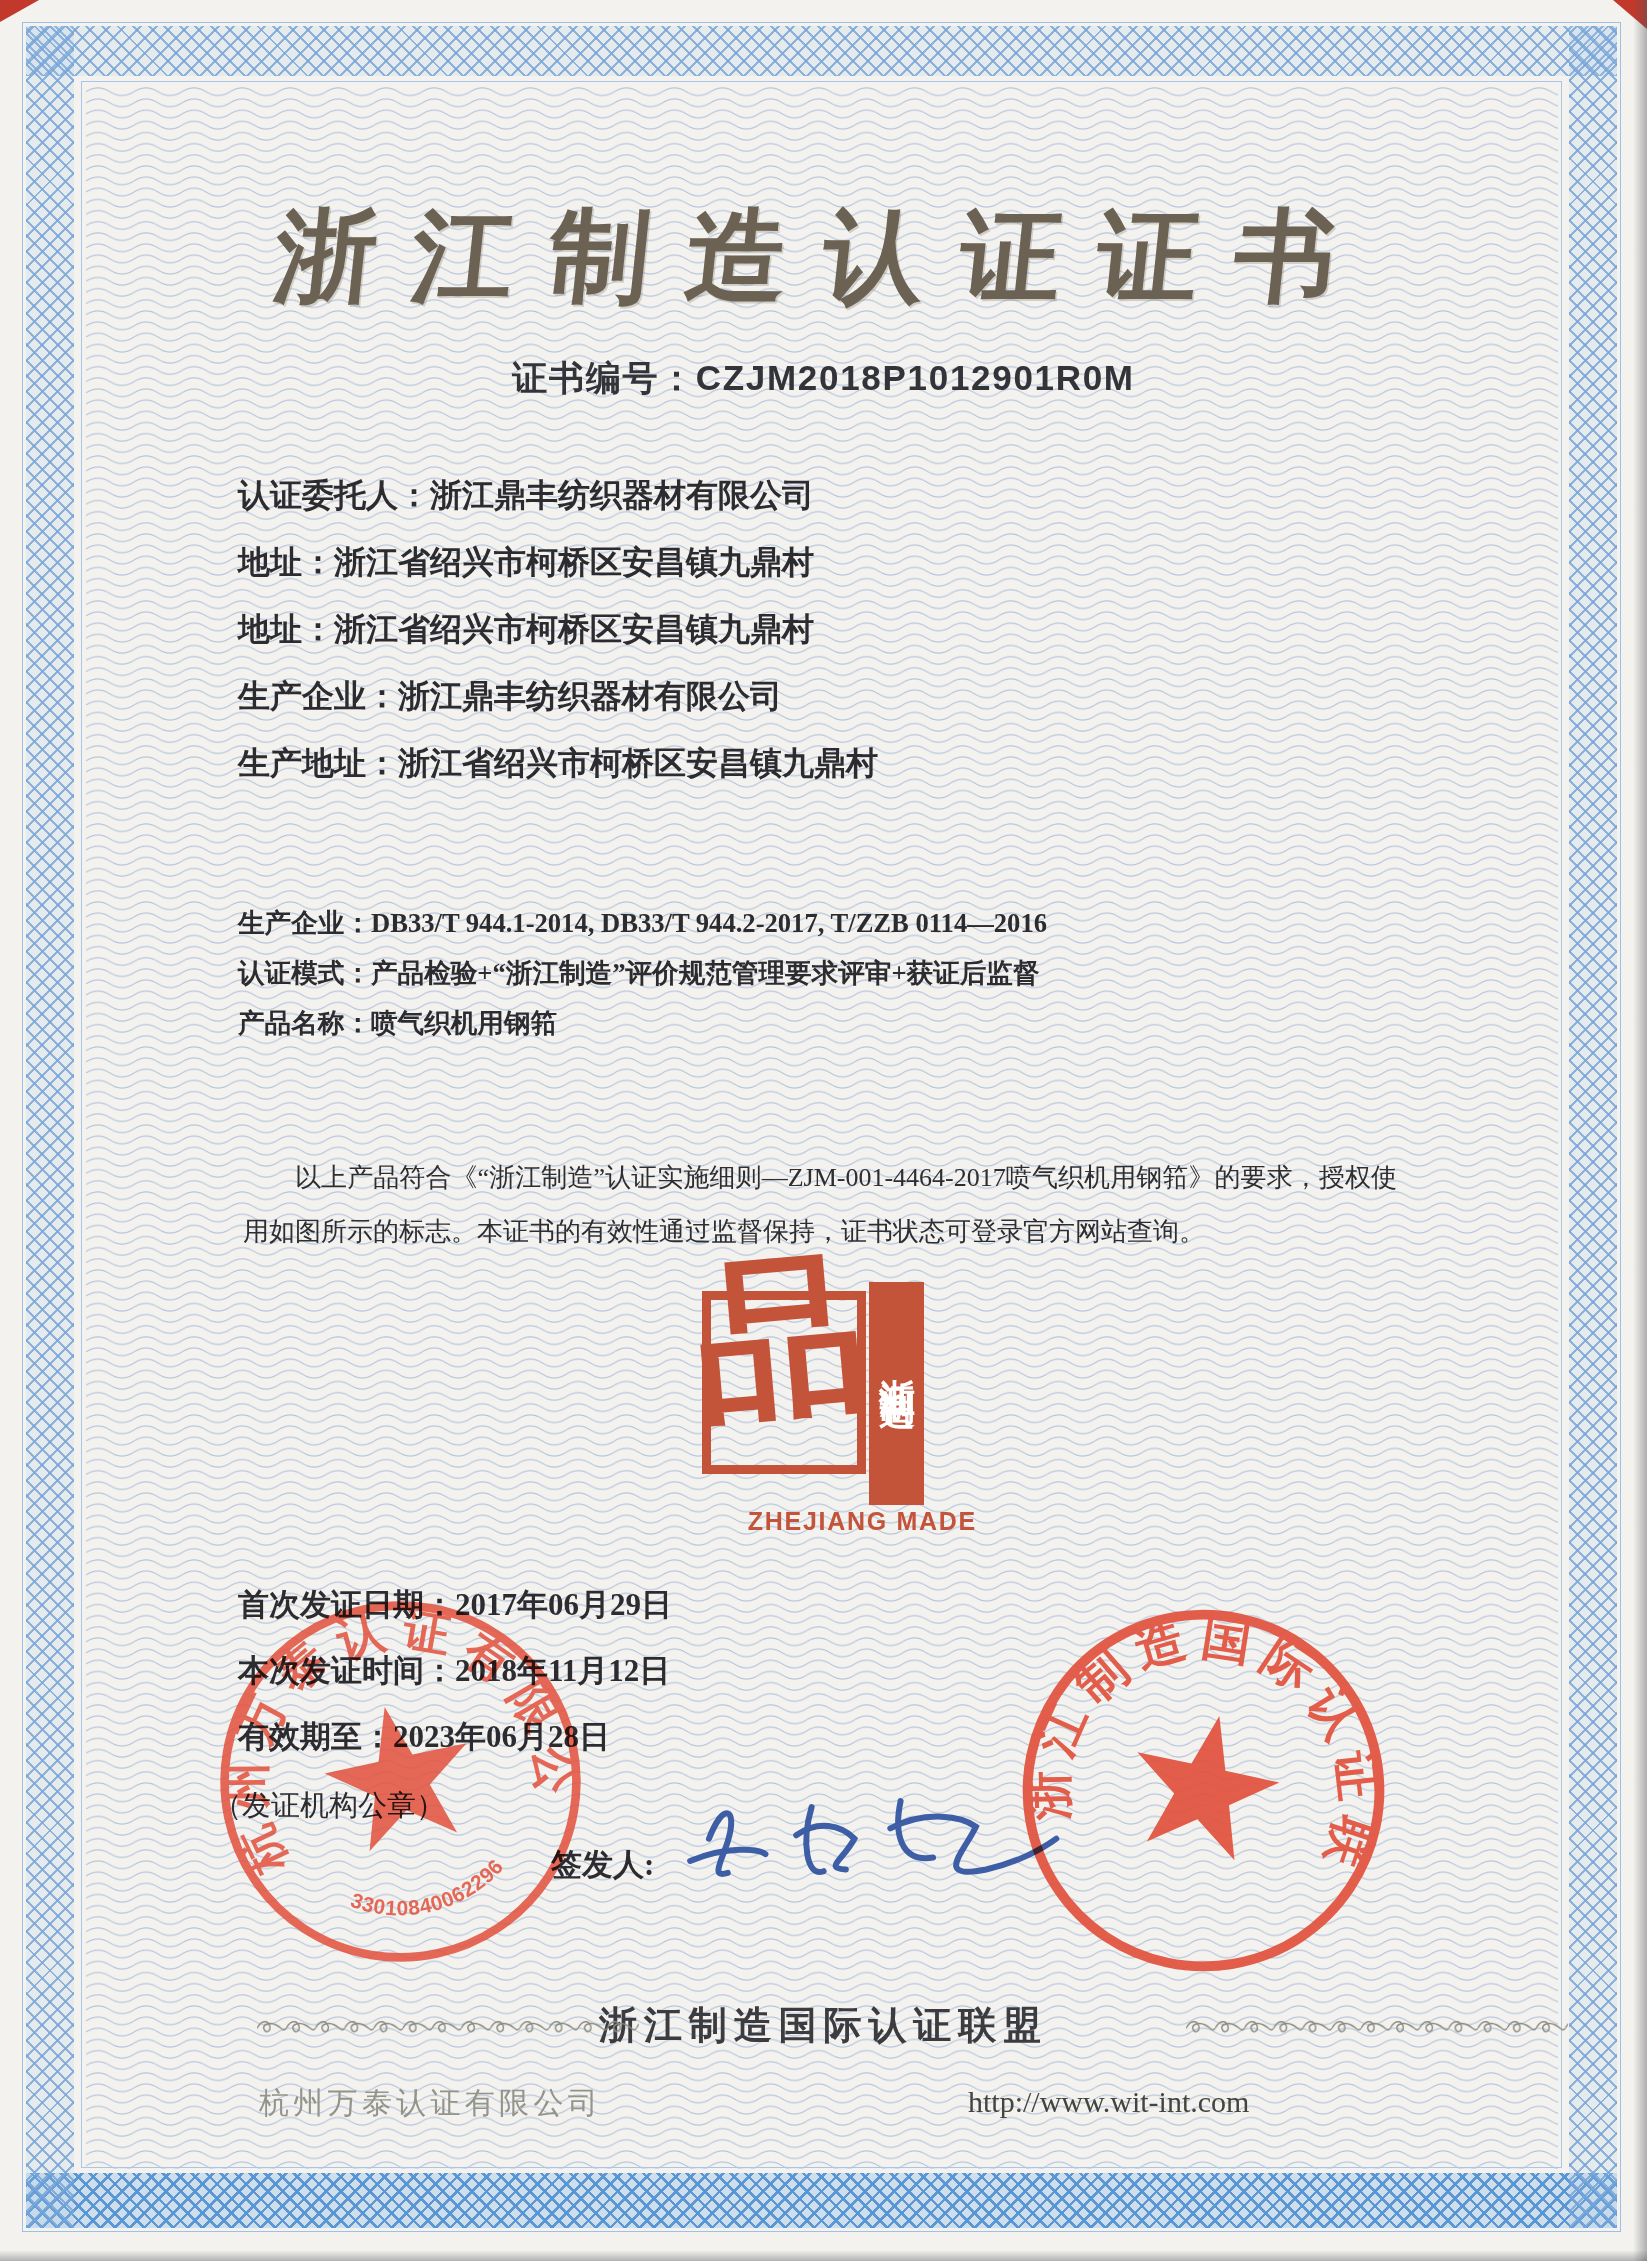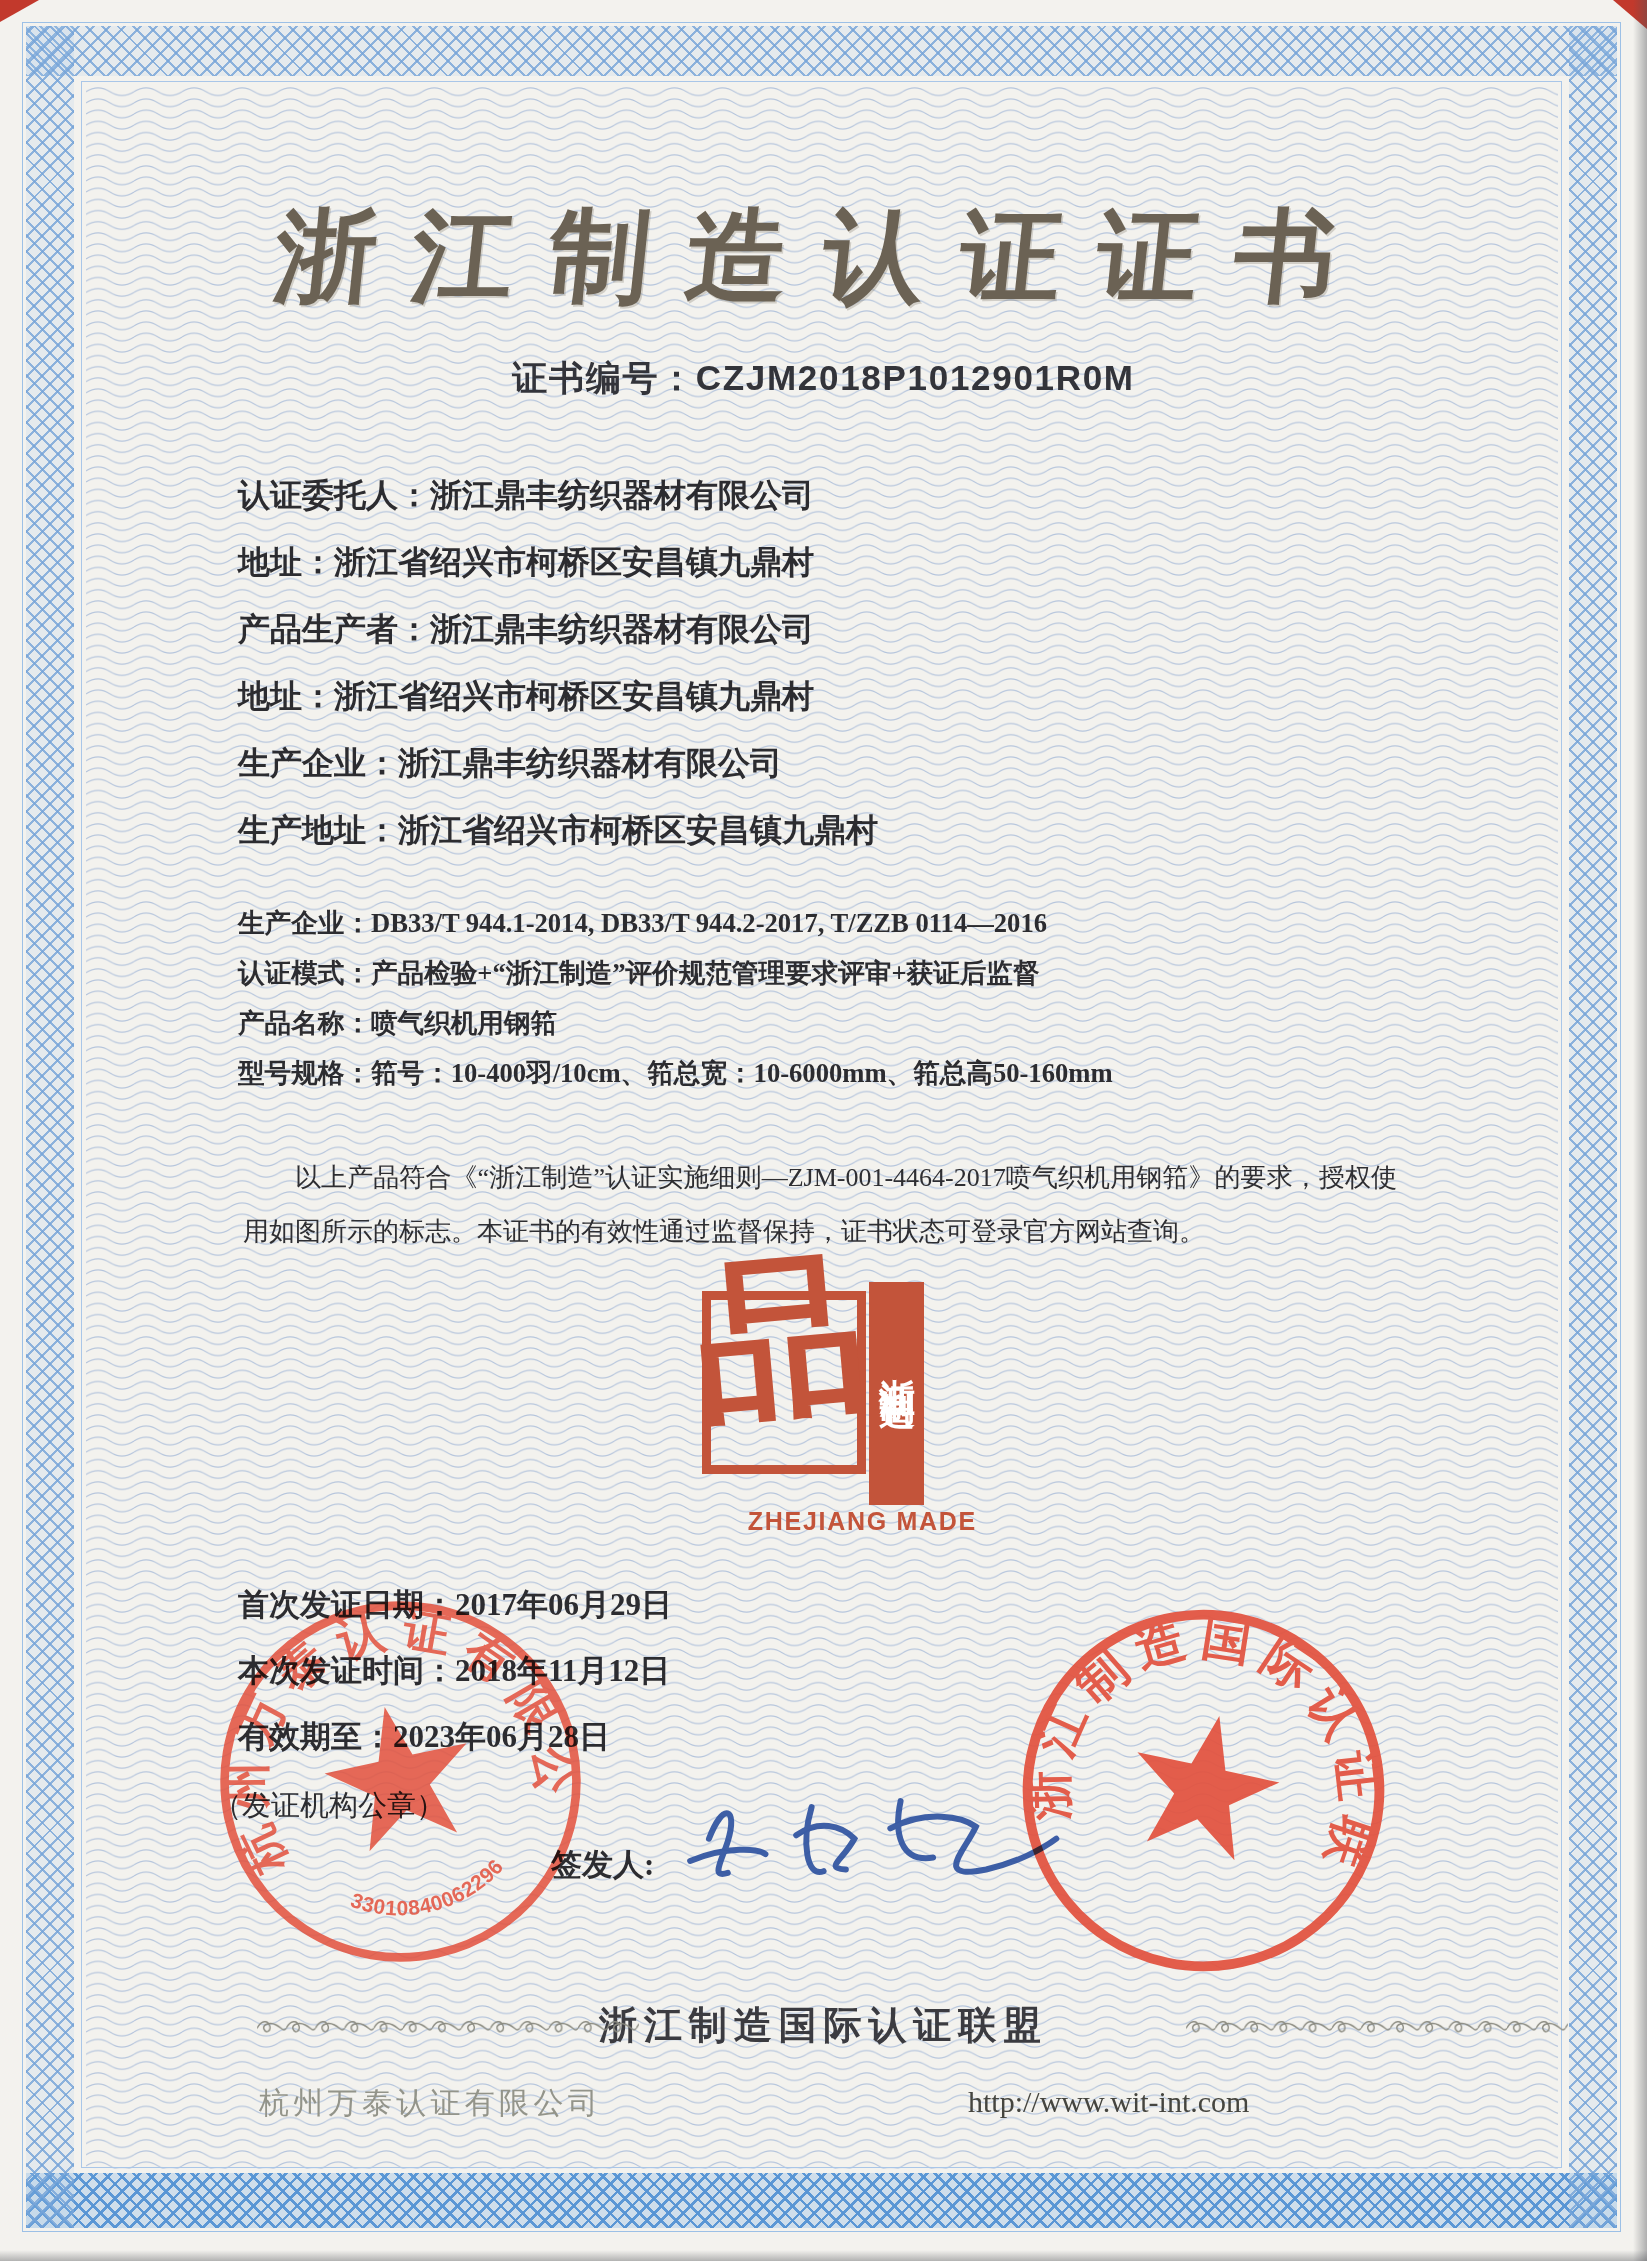--- a/index.html
+++ b/index.html
@@ -112,31 +112,29 @@
 
   <div class="content-layer">
 
     <div class="title">浙江制造认证证书</div>
 
     <div class="cert-no"><span>证书编号：</span><span>CZJM2018P1012901R0M</span></div>
 
     <div class="fields">
       <div class="frow"><span>认证委托人：</span><span>浙江鼎丰纺织器材有限公司</span></div>
       <div class="frow"><span>地址：</span><span>浙江省绍兴市柯桥区安昌镇九鼎村</span></div>
-      <div class="frow"><span>产品生产者：</span><span>浙江鼎丰纺织器材有限公司</span></div>
       <div class="frow"><span>地址：</span><span>浙江省绍兴市柯桥区安昌镇九鼎村</span></div>
       <div class="frow"><span>生产企业：</span><span>浙江鼎丰纺织器材有限公司</span></div>
       <div class="frow"><span>生产地址：</span><span>浙江省绍兴市柯桥区安昌镇九鼎村</span></div>
     </div>
 
     <div class="details">
       <div class="drow"><span>生产企业：</span><span>DB33/T 944.1-2014, DB33/T 944.2-2017, T/ZZB 0114—2016</span></div>
       <div class="drow"><span>认证模式：</span><span>产品检验+“浙江制造”评价规范管理要求评审+获证后监督</span></div>
       <div class="drow"><span>产品名称：</span><span>喷气织机用钢筘</span></div>
-      <div class="drow"><span>型号规格：</span><span>筘号：10-400羽/10cm、筘总宽：10-6000mm、筘总高50-160mm</span></div>
     </div>
 
     <p class="statement">以上产品符合《“浙江制造”认证实施细则—ZJM-001-4464-2017喷气织机用钢筘》的要求，授权使用如图所示的标志。本证书的有效性通过监督保持，证书状态可登录官方网站查询。</p>
 
     <div class="logo">
       <div class="logo-frame"></div>
       <div class="logo-mark">品</div>
       <div class="logo-bar">
         <span class="logo-bar-text">浙江制造</span>
       </div>

